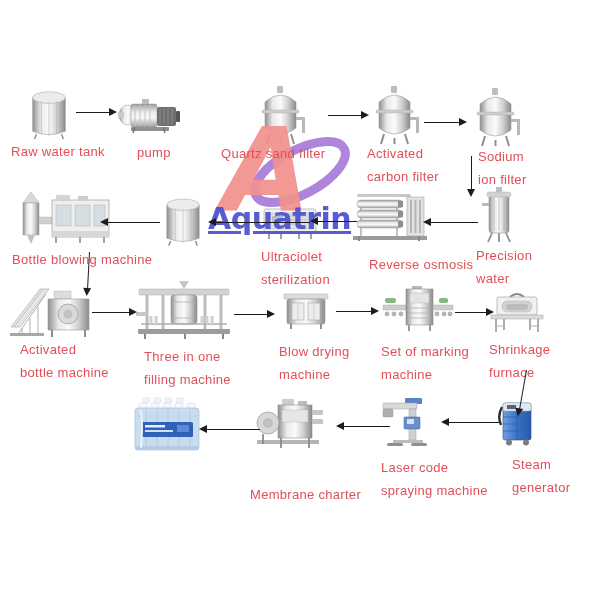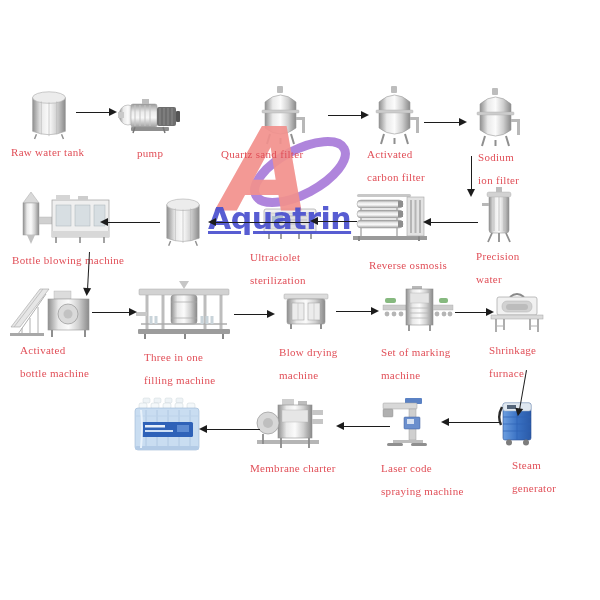--- a/index.html
+++ b/index.html
@@ -1,20 +1,20 @@
 <!DOCTYPE html>
 <html><head>
 <meta charset="utf-8">
 <style>
   html,body{margin:0;padding:0;background:#fff;}
   #canvas{position:relative;width:600px;height:600px;background:#ffffff;overflow:hidden;
           font-family:"DejaVu Sans",sans-serif;}
   .art{position:absolute;z-index:2;}
-  .lbl{position:absolute;z-index:6;font-family:Liberation Serif, serif;
-       font-size:11px;line-height:22.5px;color:#e14f58;letter-spacing:.3px;white-space:pre;}
+  .lbl{position:absolute;z-index:6;font-family:Liberation Sans, sans-serif;
+       font-size:13px;line-height:22.5px;color:#e14f58;letter-spacing:.3px;white-space:pre;}
   .lbl span{display:block;}
   
   .arrow{position:absolute;z-index:7;height:0;border-top:1.5px solid #1c1c1c;}
   .arrow.right::after{content:"";position:absolute;right:-7px;top:-5px;
        border:4.5px solid transparent;border-left:8px solid #1c1c1c;border-right:0;}
   .arrow.left::after{content:"";position:absolute;left:-7px;top:-5px;
        border:4.5px solid transparent;border-right:8px solid #1c1c1c;border-left:0;}
   .arrow.down{width:0;border-top:none;border-left:1.5px solid #1c1c1c;}
   .arrow.down::after{content:"";position:absolute;left:-5px;bottom:-7px;
        border:4.5px solid transparent;border-top:8px solid #1c1c1c;border-bottom:0;}
@@ -299,31 +299,31 @@
       <use href="#sym-steam"></use>
     </svg>
 
   <div class="lbl" style="left:11px;top:141px"><span>Raw water tank</span></div>
   <div class="lbl" style="left:137px;top:142px"><span>pump</span></div>
   <div class="lbl" style="left:367px;top:143px"><span>Activated</span><span>carbon filter</span></div>
   <div class="lbl" style="left:221px;top:143px"><span>Quartz sand filter</span></div>
   <div class="lbl" style="left:478px;top:146px"><span>Sodium</span><span>ion filter</span></div>
 
   <div class="lbl" style="left:12px;top:249px"><span>Bottle blowing machine</span></div>
-  <div class="lbl" style="left:250px;top:246px"><span>Ultraciolet</span><span>sterilization</span></div>
+  <div class="lbl" style="left:261px;top:246px"><span>Ultraciolet</span><span>sterilization</span></div>
   <div class="lbl" style="left:369px;top:254px"><span>Reverse osmosis</span></div>
   <div class="lbl" style="left:476px;top:245px"><span>Precision</span><span>water</span></div>
 
   <div class="lbl" style="left:20px;top:339px"><span>Activated</span><span>bottle machine</span></div>
   <div class="lbl" style="left:144px;top:346px"><span>Three in one</span><span>filling machine</span></div>
   <div class="lbl" style="left:279px;top:341px"><span>Blow drying</span><span>machine</span></div>
   <div class="lbl" style="left:381px;top:341px"><span>Set of marking</span><span>machine</span></div>
   <div class="lbl" style="left:489px;top:339px"><span>Shrinkage</span><span>furnace</span></div>
 
-  <div class="lbl" style="left:250px;top:457px"><span>Membrane charter</span></div>
+  <div class="lbl" style="left:250px;top:484px"><span>Membrane charter</span></div>
   <div class="lbl" style="left:381px;top:457px"><span>Laser code</span><span>spraying machine</span></div>
   <div class="lbl" style="left:512px;top:454px"><span>Steam</span><span>generator</span></div>
 
   <div class="arrow right" style="left:76px;top:112px;width:34px"></div>
   <div class="arrow right" style="left:328px;top:115px;width:34px"></div>
   <div class="arrow right" style="left:424px;top:122px;width:36px"></div>
   <div class="arrow down" style="left:471px;top:156px;height:34px"></div>
   <div class="arrow left" style="left:430px;top:222px;width:48px"></div>
   <div class="arrow left" style="left:317px;top:221px;width:40px"></div>
   <div class="arrow left" style="left:215px;top:222px;width:95px"></div>

